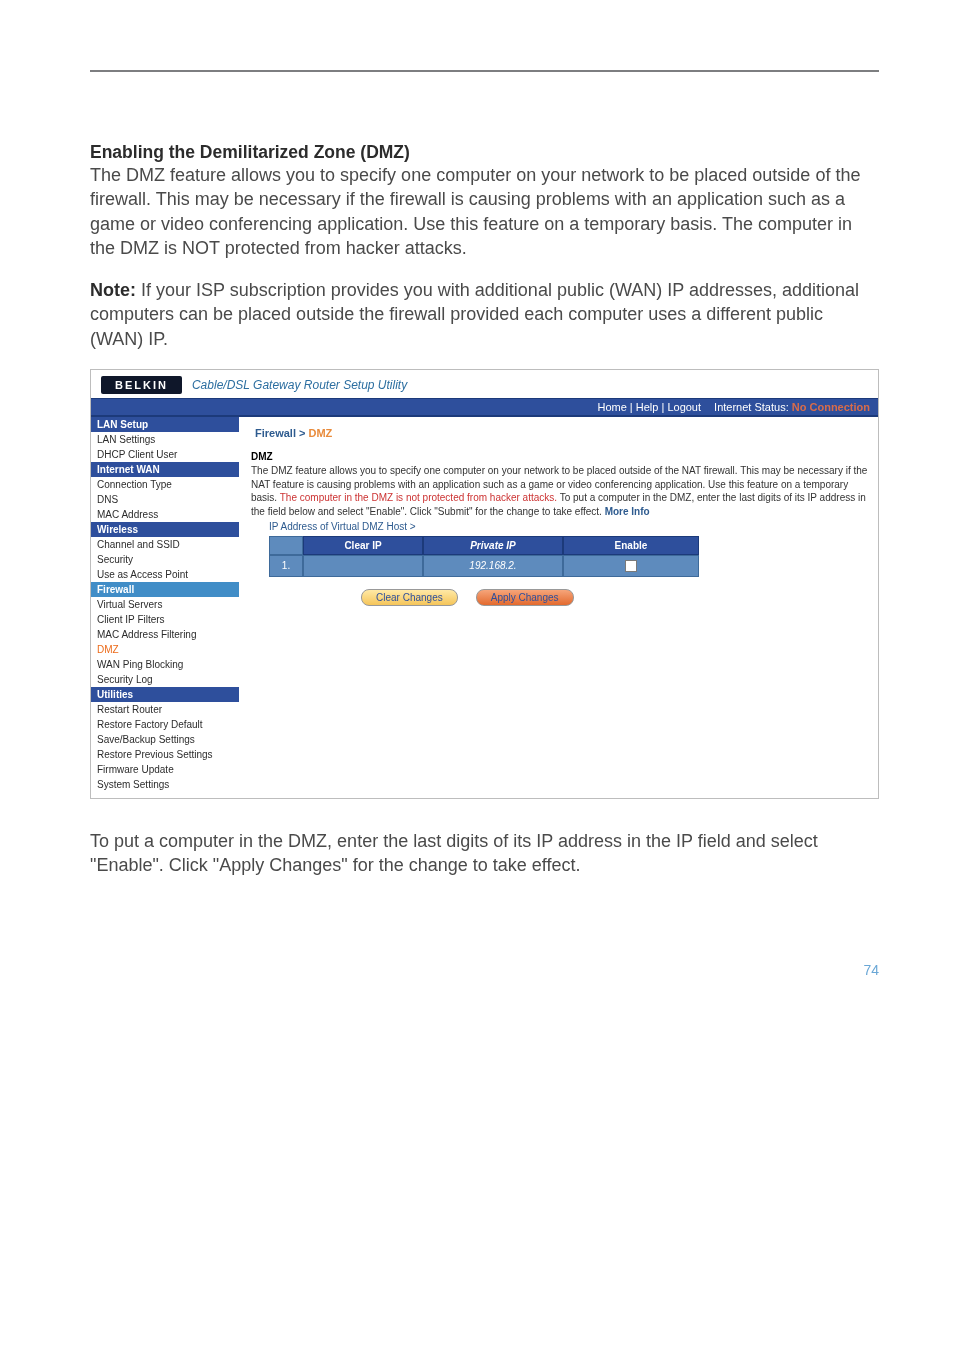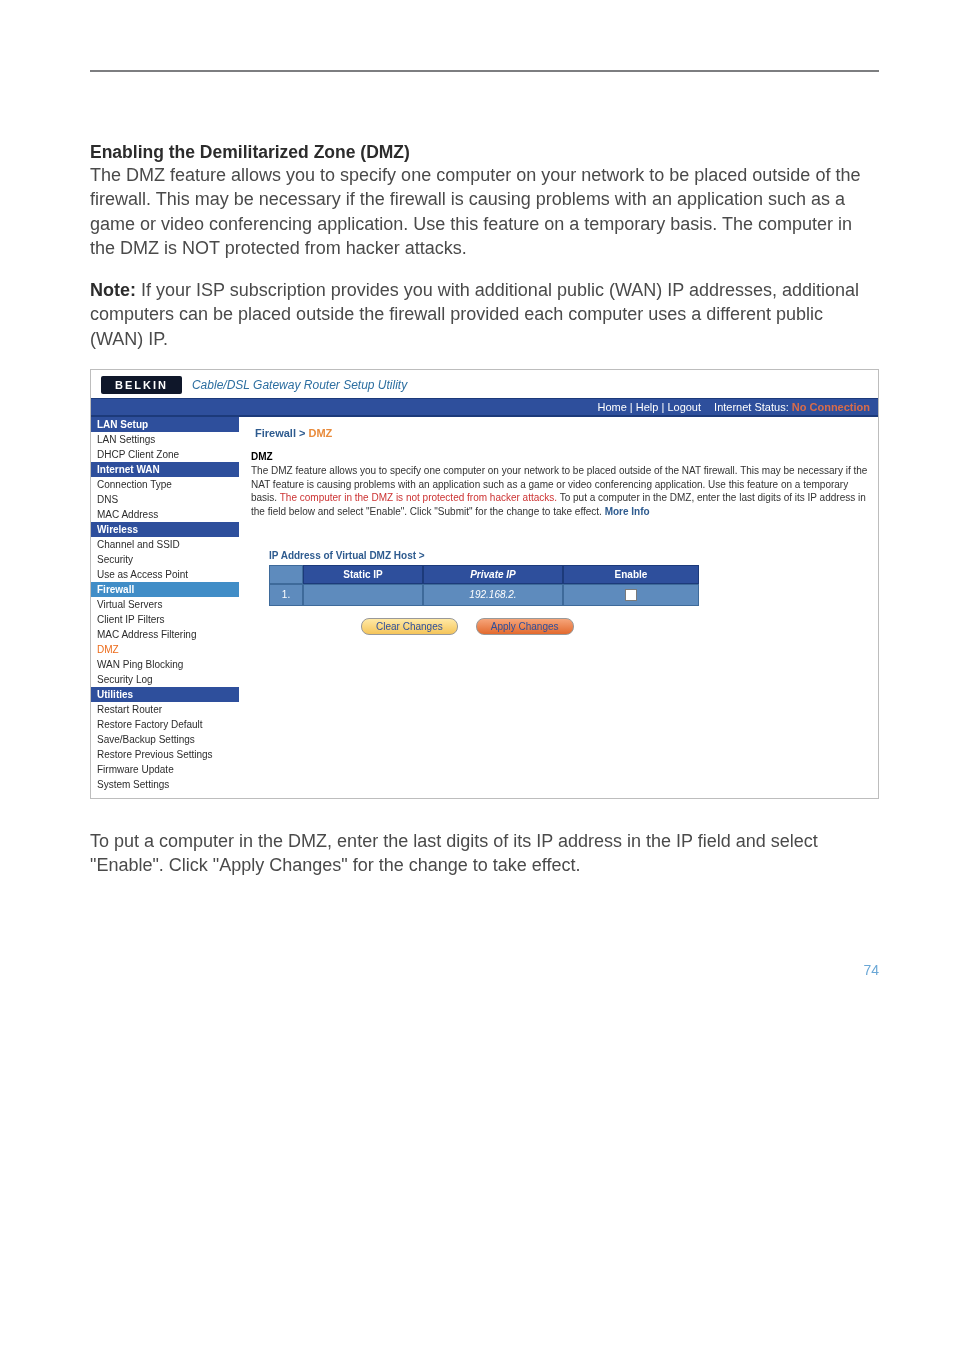--- a/index.html
+++ b/index.html
@@ -29,21 +29,21 @@
   .sb-active { color: #ec6b1a; }
 
   .content { flex: 1; padding: 6px 10px 20px 12px; }
   .crumb { color: #2e5b8f; font-weight: bold; font-size: 11px; margin: 4px 0 12px 4px; }
   .crumb .last { color: #e98b3b; }
   .sec-label { font-weight: bold; color: #000; margin-bottom: 2px; }
   .desc { color: #333; font-size: 10px; line-height: 1.35; }
   .desc .red { color: #c33; }
   .desc .link { color: #2e5b8f; font-weight: bold; }
 
-  .subhead { color: #2e5b8f; font-weight: bold; font-size: 10px; margin: 32px 0 4px 18px; }
+  .subhead { color: #2e5b8f; font-weight: normal; font-size: 10px; margin: 3px 0 4px 18px; }
   .tbl { display: flex; margin-left: 18px; }
   .th { background: #2e4f9c; color: #fff; text-align: center; padding: 3px 0; font-size: 10px; font-weight: bold; border: 1px solid #1c3a7a; }
   .td { background: #5e8bbd; color: #fff; text-align: center; padding: 4px 0; font-size: 10px; border: 1px solid #3e6a9a; }
   .col-idx { width: 34px; }
   .col-a { width: 120px; }
   .col-b { width: 140px; font-style: italic; }
   .col-c { width: 136px; }
   .cb { width: 12px; height: 12px; background: #fff; border: 1px solid #7a7a7a; display: inline-block; vertical-align: middle; }
 
   .btnrow { margin: 12px 0 0 110px; display: flex; gap: 18px; align-items: center; }
@@ -74,21 +74,21 @@
       <a>Home</a> |
       <a>Help</a> |
       <a>Logout</a>
       <span class="status-label">Internet Status:</span>
       <span class="status-val">No Connection</span>
     </div>
     <div class="shot-body">
       <div class="sidebar">
         <div class="sb-head">LAN Setup</div>
         <div class="sb-item">LAN Settings</div>
-        <div class="sb-item">DHCP Client Zone</div>
+        <div class="sb-item">DHCP Client User</div>
 
         <div class="sb-head">Internet WAN</div>
         <div class="sb-item">Connection Type</div>
         <div class="sb-item">DNS</div>
         <div class="sb-item">MAC Address</div>
 
         <div class="sb-head">Wireless</div>
         <div class="sb-item">Channel and SSID</div>
         <div class="sb-item">Security</div>
         <div class="sb-item">Use as Access Point</div>
@@ -115,21 +115,21 @@
           <span>Firewall &gt; </span><span class="last">DMZ</span>
         </div>
         <div class="sec-label">DMZ</div>
         <div class="desc">
           <span>The DMZ feature allows you to specify one computer on your network to be placed outside of the NAT firewall. This may be necessary if the NAT feature is causing problems with an application such as a game or video conferencing application. Use this feature on a temporary basis. </span><span class="red">The computer in the DMZ is not protected from hacker attacks.</span><span> To put a computer in the DMZ, enter the last digits of its IP address in the field below and select "Enable". Click "Submit" for the change to take effect. </span><span class="link">More Info</span>
         </div>
 
         <div class="subhead">IP Address of Virtual DMZ Host &gt;</div>
         <div class="tbl">
           <div class="td col-idx"></div>
-          <div class="th col-a">Static IP</div>
+          <div class="th col-a">Clear IP</div>
           <div class="th col-b">Private IP</div>
           <div class="th col-c">Enable</div>
         </div>
         <div class="tbl">
           <div class="td col-idx">1.</div>
           <div class="td col-a"></div>
           <div class="td col-b">192.168.2.</div>
           <div class="td col-c"><span class="cb"></span></div>
         </div>
 

